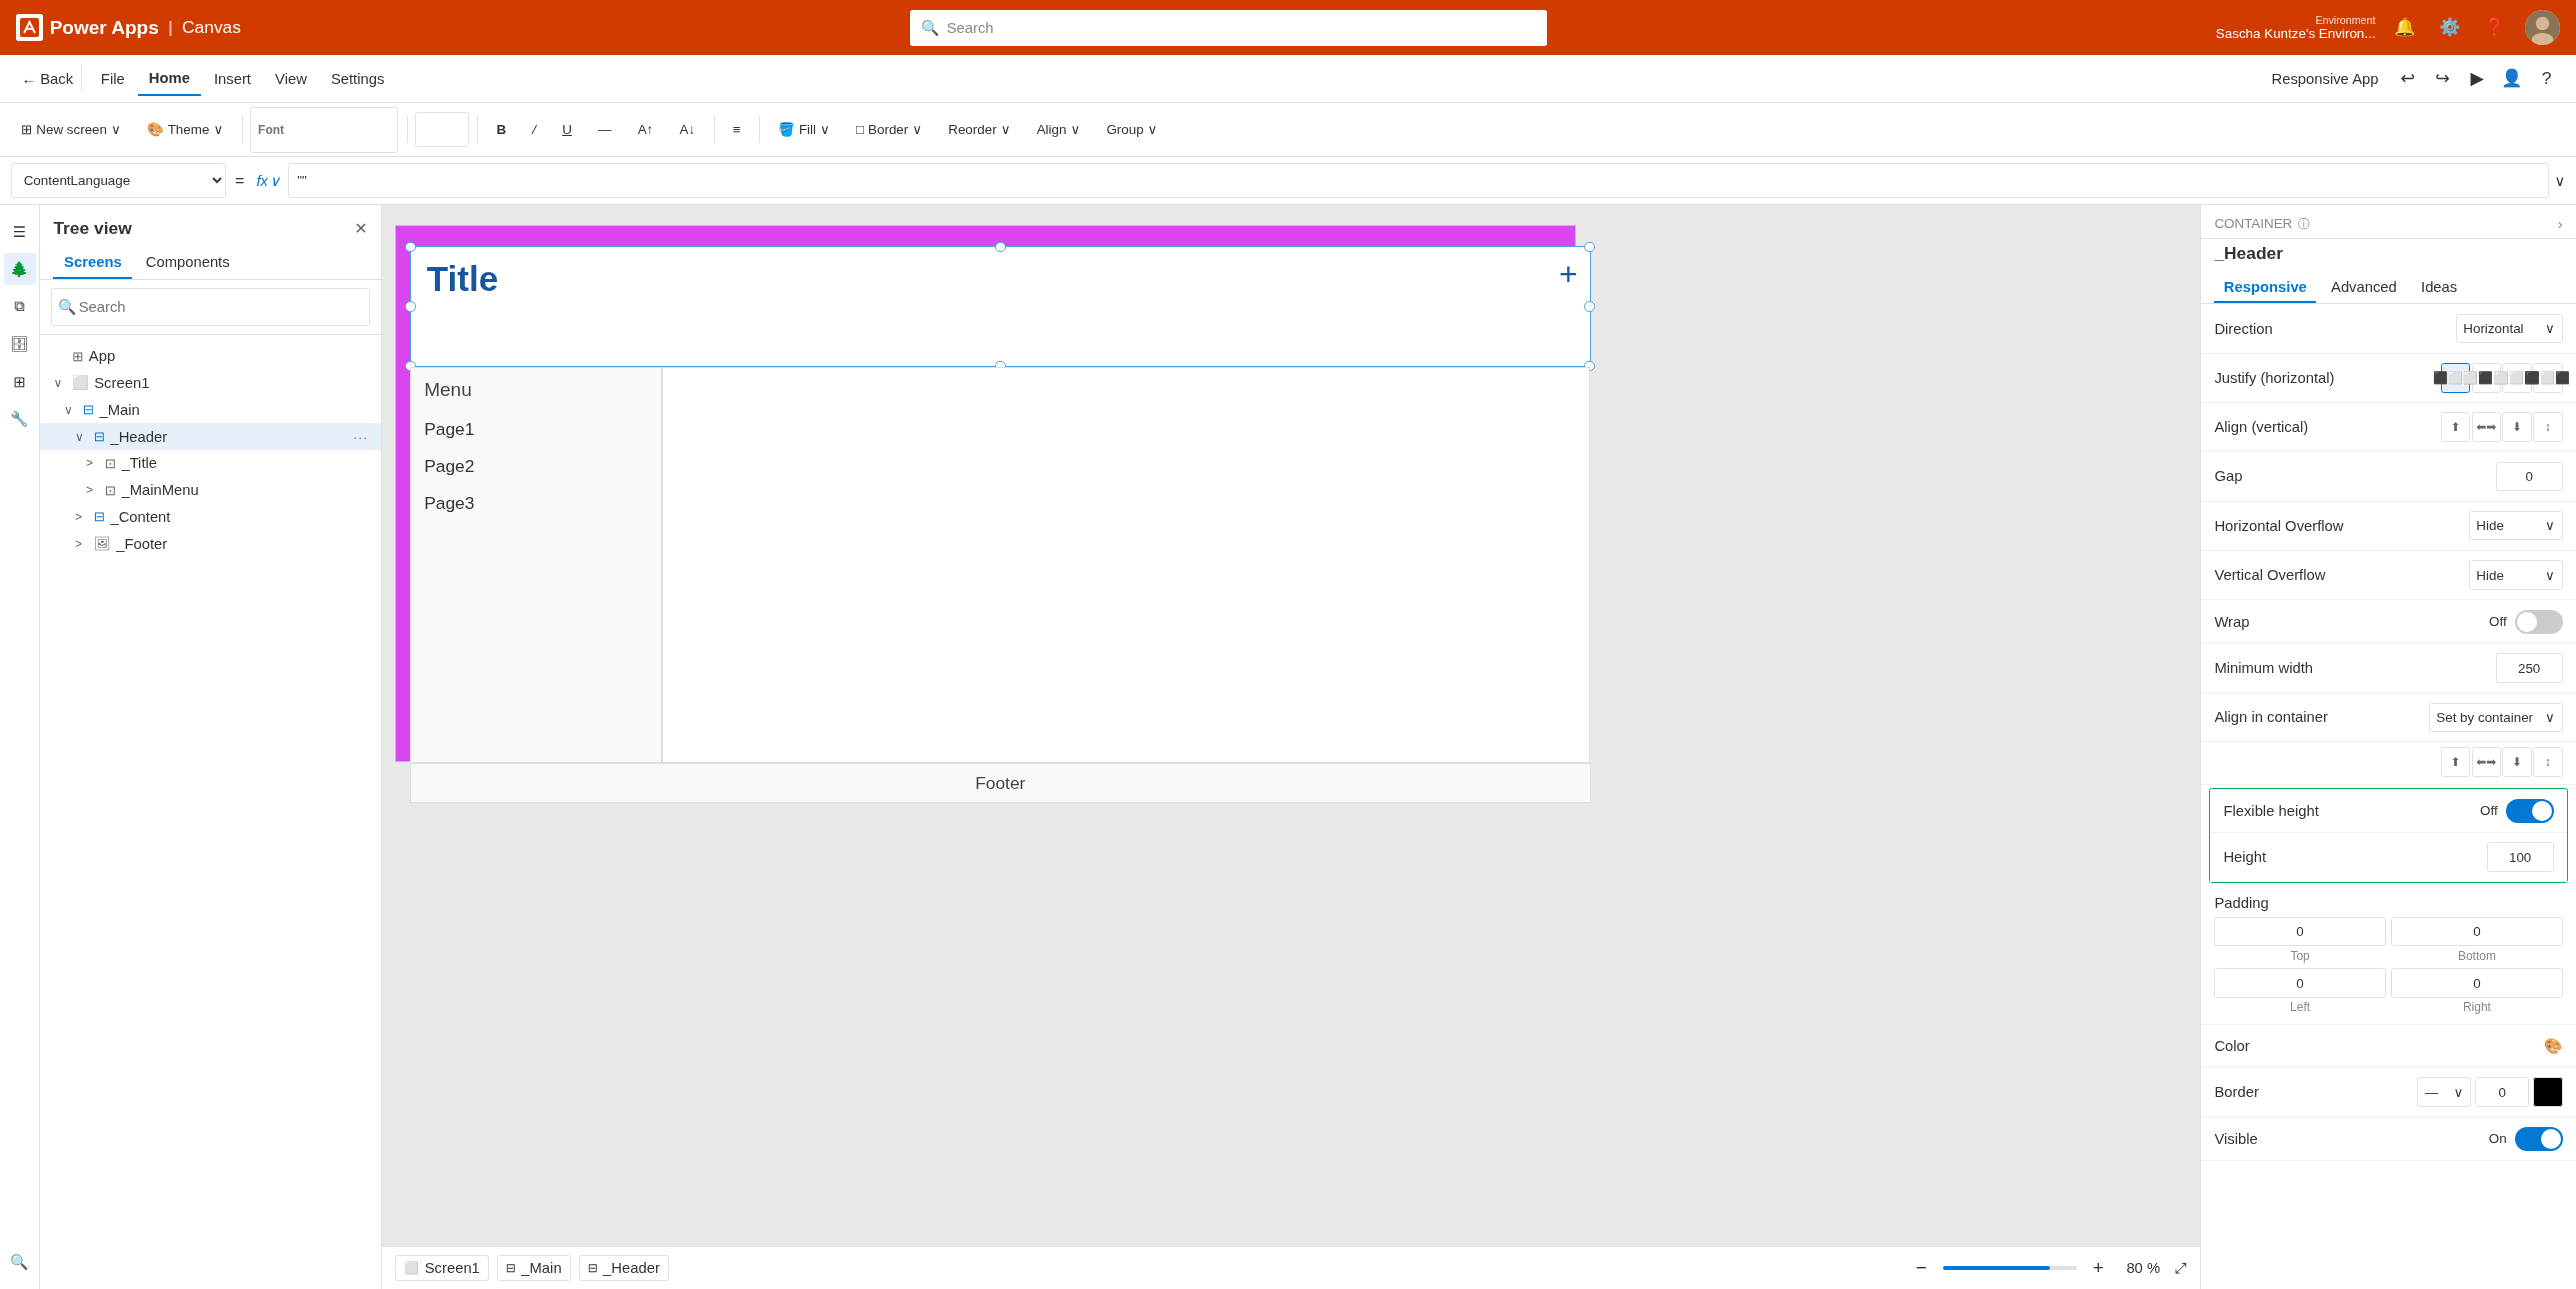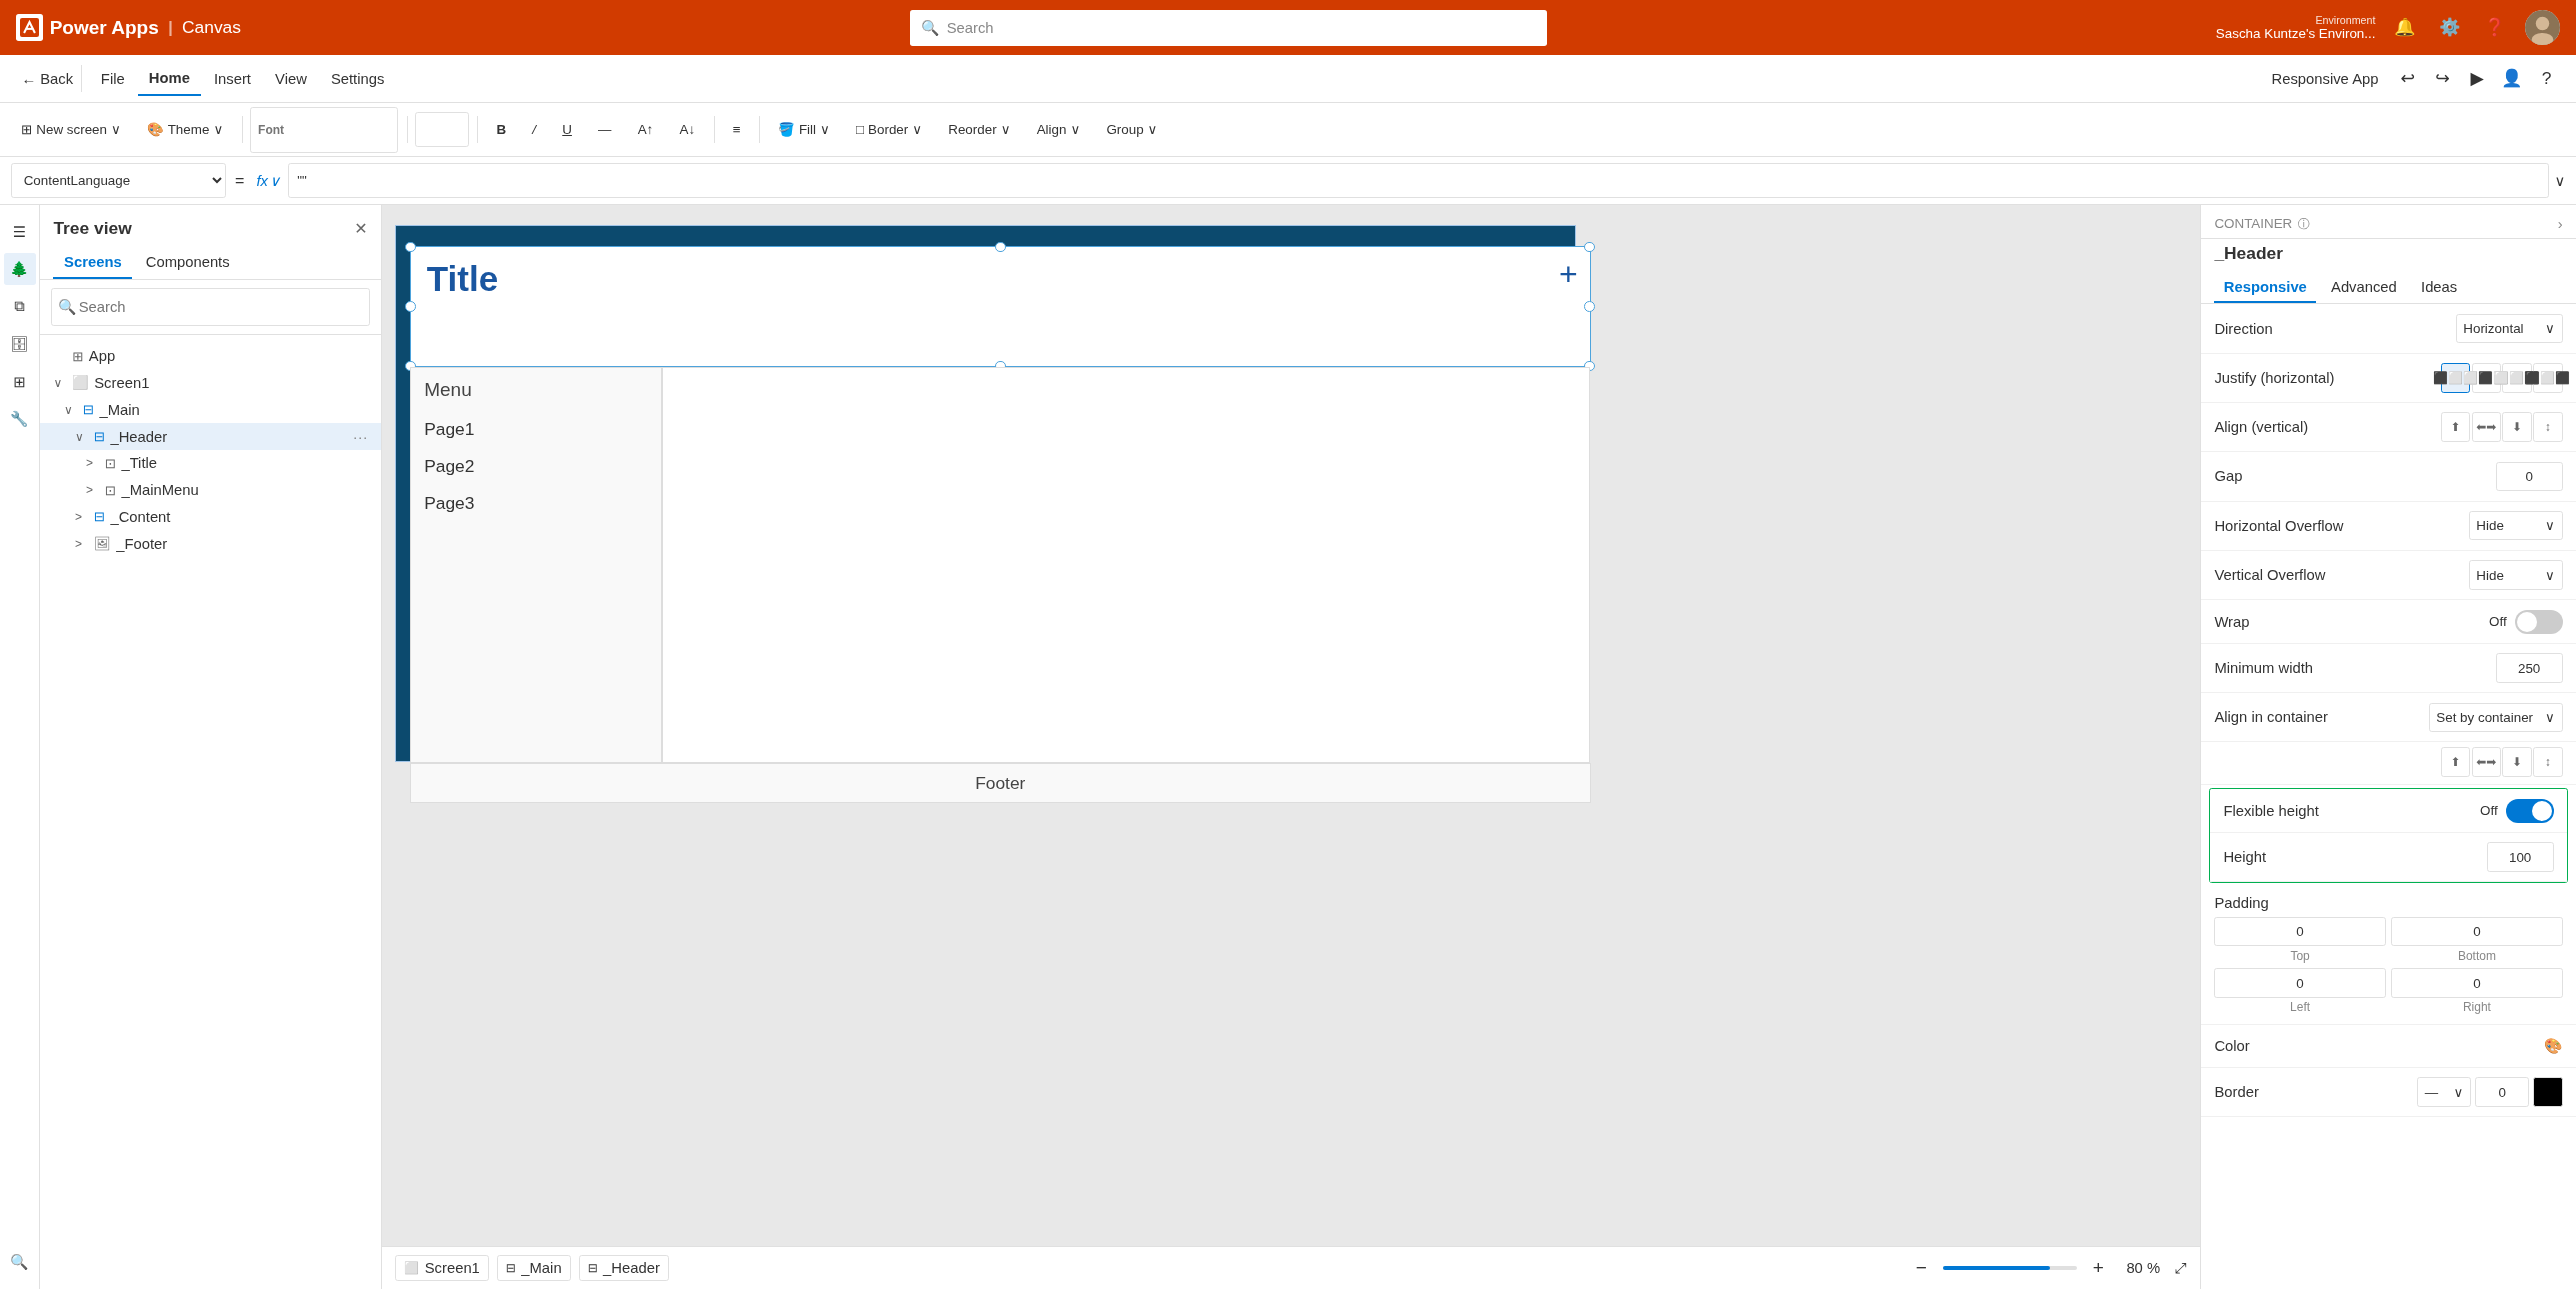--- a/index.html
+++ b/index.html
@@ -265,21 +265,21 @@
       flex: 1;
       background: #e8e8e8;
       position: relative;
       overflow: hidden;
     }
     .app-frame {
       position: absolute;
       top: 20px; left: 13.4px;
       width: 1181px;
       height: 537px;
-      background: #0c4a6e;
+      background: #d946ef;
       border: 1px solid #a0c4e8;
     }
     
     .app-header {
       position: absolute;
       top: 20px; left: 13.4px;
       width: 1181px;
       height: 121px;
       border: 1.3px solid #4da3dc;
       background: white;
@@ -924,18 +924,27 @@
         <div class="prop-value">
           <div class="prop-select" style="min-width:54px;">
             <span>—</span>
             <span>∨</span>
           </div>
           <input class="prop-input border-input" value="0" style="">
           <div class="color-swatch" style="background:#000;"></div>
         </div>
       </div>
 
+      <div class="prop-row">
+        <span class="prop-label">Visible</span>
+        <div class="prop-value">
+          <span class="toggle-label">On</span>
+          <div class="toggle-switch">
+            <div class="toggle-knob"></div>
+          </div>
+        </div>
+      </div>
 
     </div>
   </div>
 
 </div>
 
 
 </body></html>

